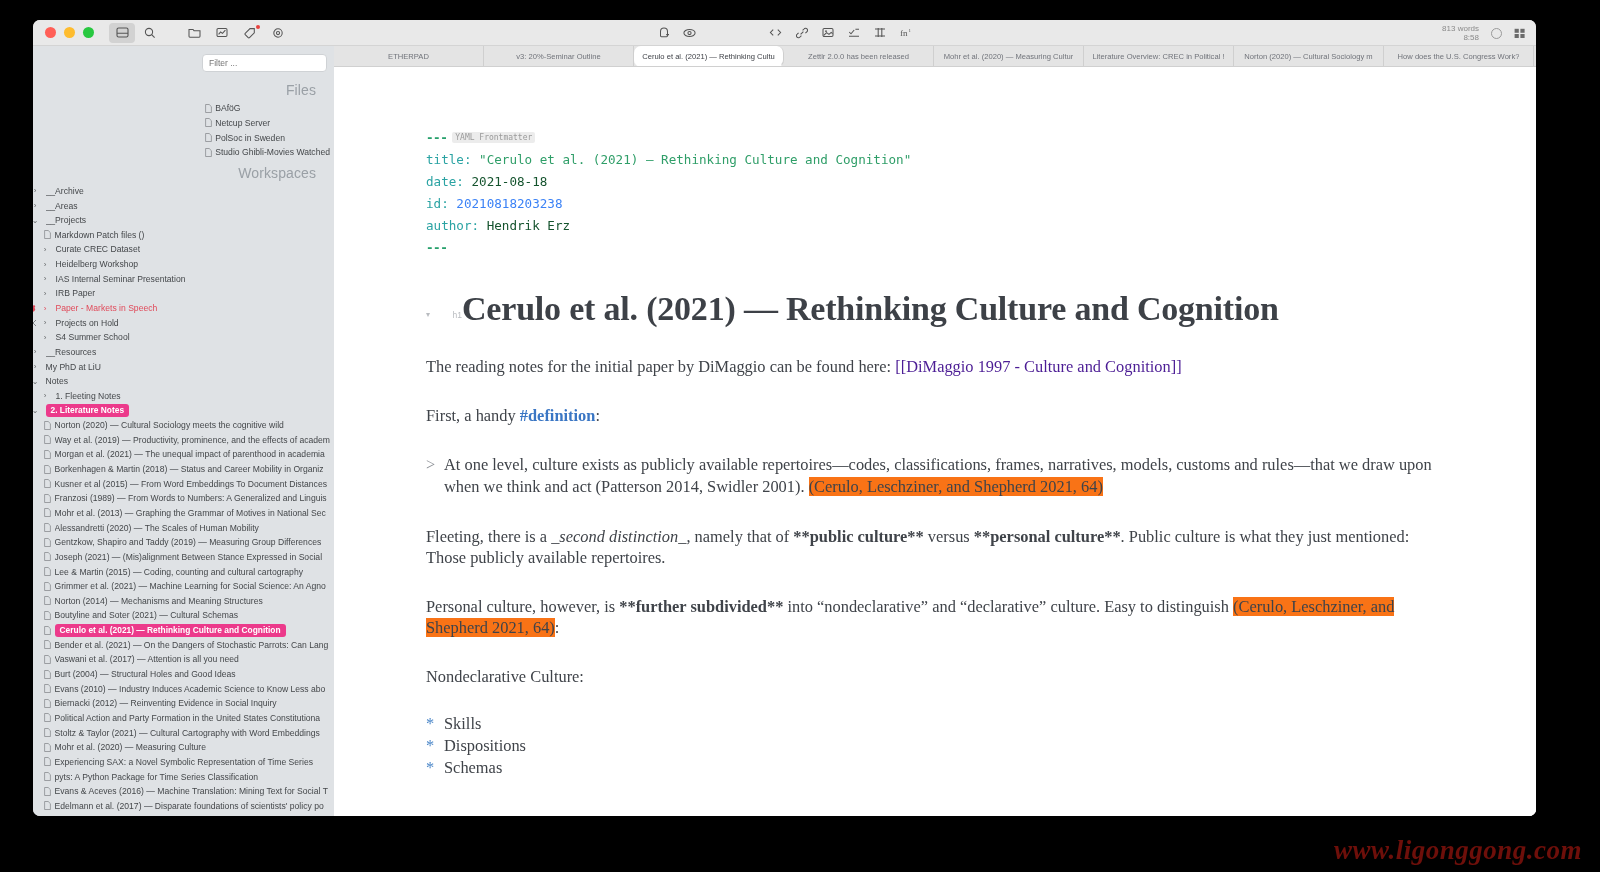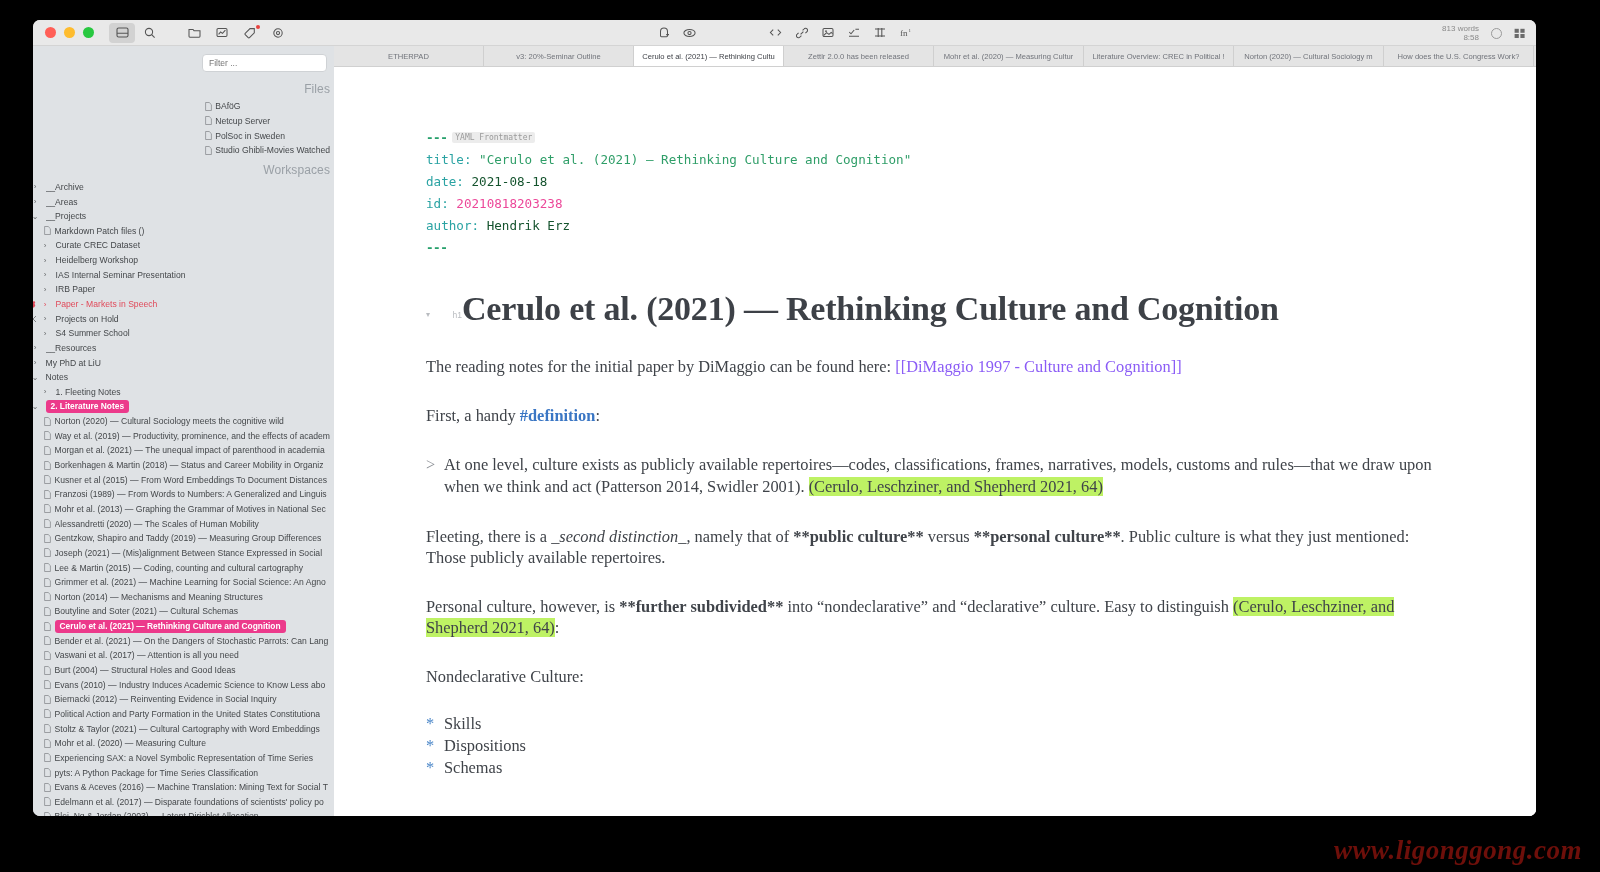--- a/index.html
+++ b/index.html
@@ -95,23 +95,23 @@
     background: #ffffff;
     border: 1px solid #cfd2d5;
     border-radius: 4px;
     font-size: 8.5px;
     color: #9a9a9a;
     padding: 0 6px;
     font-family: "Liberation Sans", sans-serif;
     outline: none;
   }
   .section-title {
-    font-size: 12px;
+    font-size: 14px;
     color: #9aa0a6;
-    padding: 5px 4px 3px 11px;
+    padding: 5px 18px 3px 11px;
     letter-spacing: .1px;
   }
   .tree { font-size: 8.6px; color: #44474a; }
   .row {
     height: 14.65px;
     display: flex; align-items: center;
     white-space: nowrap;
     padding-right: 4px;
   }
   .row .lbl { overflow: hidden; text-overflow: clip; }
@@ -153,21 +153,21 @@
     flex: 0 0 150px;
     height: 21px;
     display: flex; align-items: center; justify-content: center;
     font-size: 7.6px;
     color: #70737a;
     border-right: 1px solid #cfcfcf;
     background: #e4e4e4;
     padding: 0 6px;
     overflow: hidden; white-space: nowrap;
   }
-  .tab.active { background: #ffffff; color: #3c3f45; border-bottom: 1px solid #fff; }
+  .tab.active { background: #ffffff; color: #3c3f45; border-bottom: 1px solid #fff; border-radius: 7px; }
   .tab .txt { overflow: hidden; text-overflow: clip; display:block; max-width: 100%; }
 
   .editor {
     flex: 1; overflow: hidden;
     background: #fff;
     position: relative;
     padding: 60px 90px 0 92px;
   }
   .doc { max-width: 1060px; }
 
@@ -179,21 +179,21 @@
     color: #3a3f44;
   }
   .y-dash { color: #26a06b; font-weight: bold; letter-spacing: -0.5px; }
   .y-tag {
     background: #ececec; color: #9a9a9a;
     font-size: 8px; font-family: "DejaVu Sans Mono", monospace;
     padding: 1px 3px; border-radius: 2px; vertical-align: 2px; margin-left: 5px;
   }
   .y-key { color: #2aa3a3; }
   .y-str { color: #2f9e68; }
-  .y-num { color: #ec4899; }
+  .y-num { color: #3b82f6; }
   .y-val { color: #14532d; }
 
   
   .h1row { display: flex; align-items: flex-end; margin-top: 30px; }
   .h1-twisty { color: #b9bcc0; font-size: 8px; width: 14px; padding-bottom: 9px; }
   .h1-tag { color: #b9bcc0; font-size: 8.5px; width: 22px; padding-bottom: 8px; font-family:"Liberation Sans", sans-serif;text-align:right;}
   h1.title {
     font-family: "Liberation Serif", serif;
     font-size: 34px; line-height: 38px;
     font-weight: bold;
@@ -201,23 +201,23 @@
     letter-spacing: -0.2px;
   }
 
   .p {
     font-family: "Liberation Serif", serif;
     font-size: 16.4px;
     line-height: 21px;
     color: #3f4349;
     margin-top: 28px;
   }
-  .link { color: #8b5cf6; }
+  .link { color: #4c1d95; }
   .tag { color: #3a76c4; font-weight: bold; }
-  .cite { background: #bef264; }
+  .cite { background: #f97316; }
   .bold { font-weight: bold; }
   .ital { font-style: italic; }
 
   .quote {
     display: flex; margin-top: 28px;
     font-family: "Liberation Serif", serif;
     font-size: 16.4px; line-height: 22px; color: #3f4349;
   }
   .quote .gt { color: #8a8e94; width: 18px; flex: 0 0 18px; }
   .quote .qt { flex: 1; }

